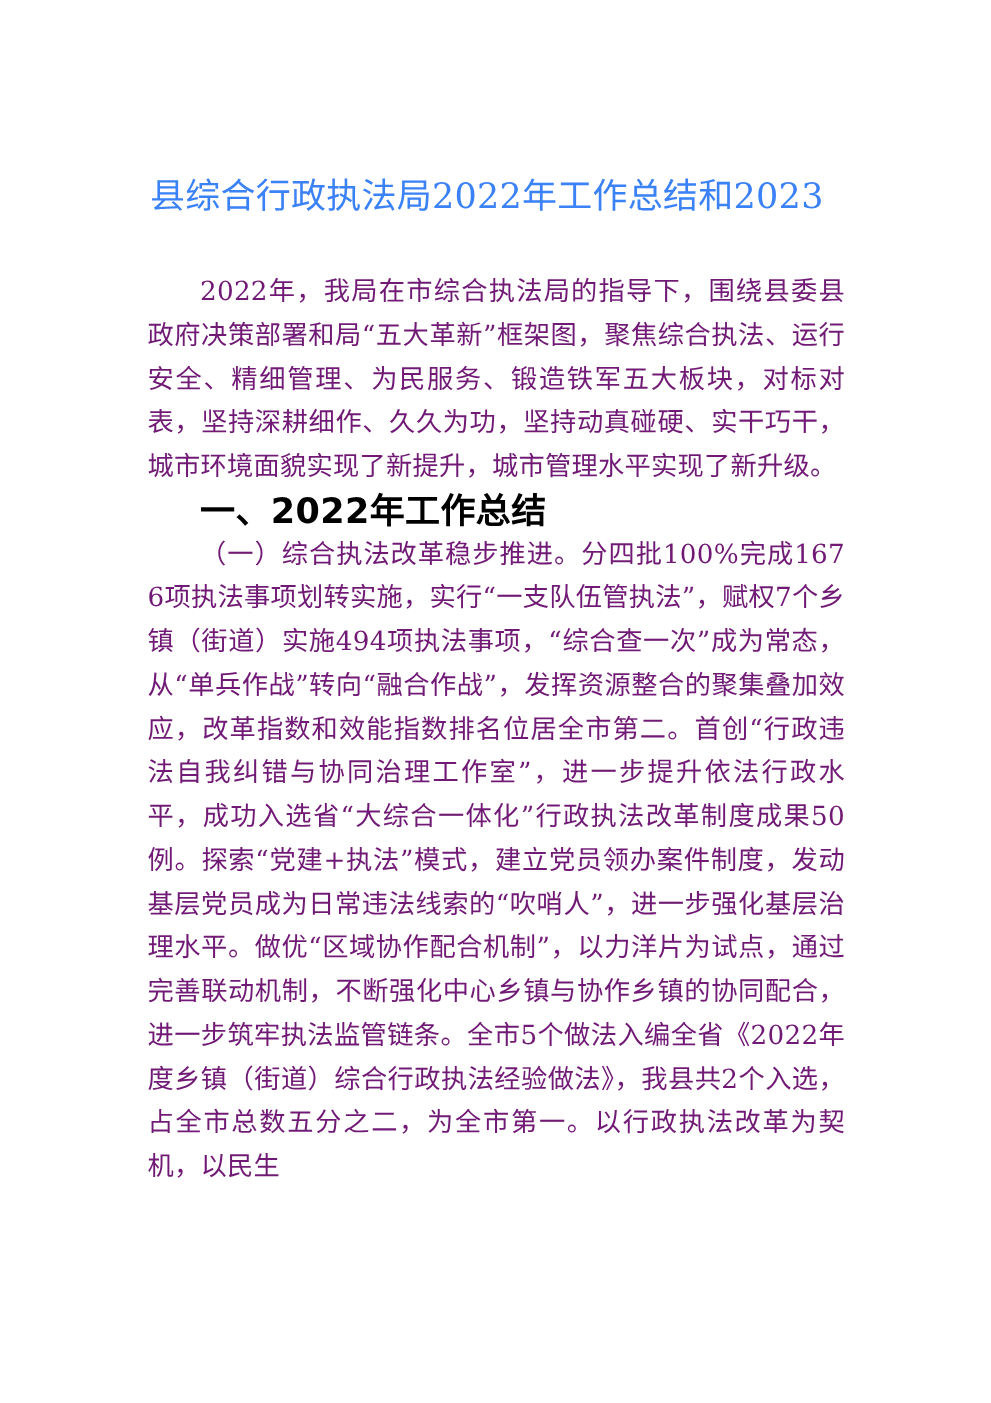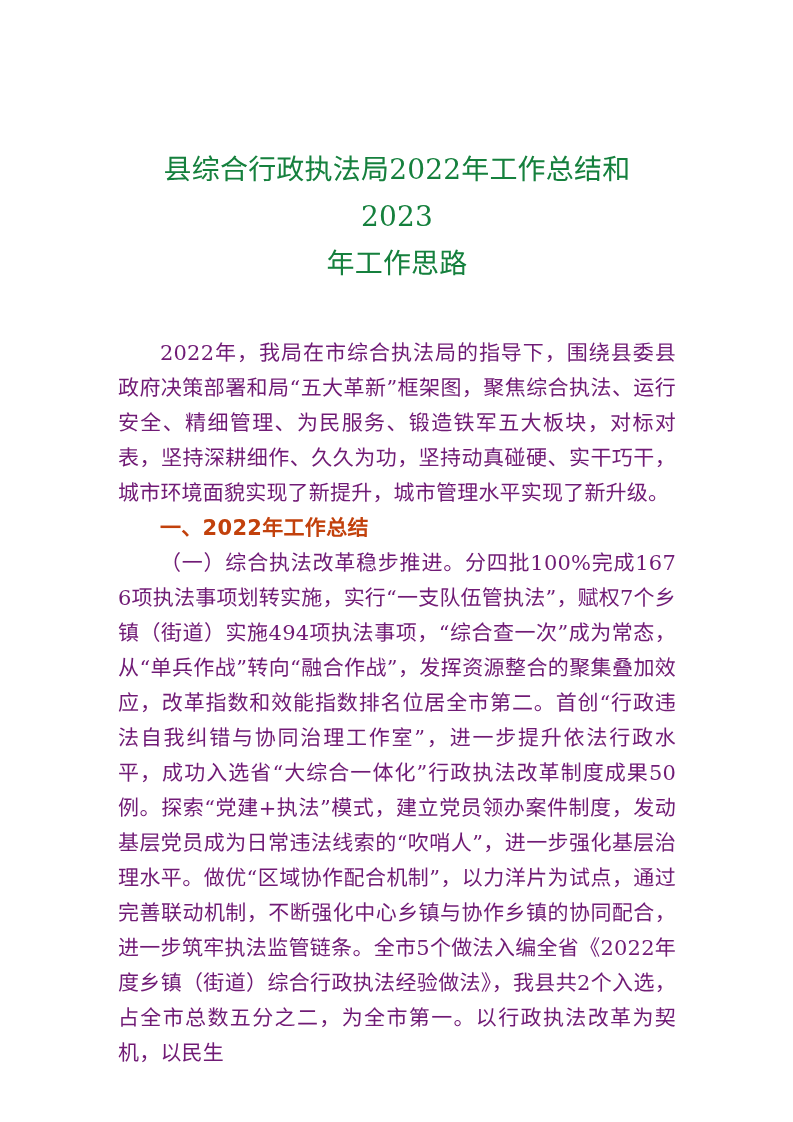--- a/index.html
+++ b/index.html
@@ -22,35 +22,35 @@
     left: 118px;
     top: 0;
     width: 558px;
   }
 
   
   .doc-title {
     font-family: "DejaVu Serif", "Liberation Serif", serif;
     font-size: 28px;
     line-height: 47px;
-    color: #15803d;
-    text-align: center;
+    color: #3b82f6;
+    text-align: left;
     font-weight: normal;
-    margin: 15px;
+    margin: 2px;
     padding-top: 131px;
     letter-spacing: 0.2px;
   }
 
   
   .section-heading {
     font-family: "DejaVu Sans", "Liberation Sans", sans-serif;
-    font-size: 21px;
+    font-size: 28px;
     line-height: 35px;
     font-weight: bold;
-    color: #c2410c;
+    color: #000000;
     margin: 0;
     text-indent: 42px;
     letter-spacing: 0.3px;
   }
 
   
   .body-para {
     font-family: "DejaVu Serif", "Liberation Serif", serif;
     font-size: 21px;
     line-height: 35px;
@@ -65,21 +65,21 @@
   .para-lead {
     padding-top: 34px;
   }
 </style>
 </head>
 <body>
 
 <div class="page">
   <div class="content">
 
-    <h1 class="doc-title"><span>县综合行政执法局2022年工作总结和2023</span><br><span>年工作思路</span></h1>
+    <h1 class="doc-title"><span>县综合行政执法局2022年工作总结和2023</span><br></h1>
 
     <p class="body-para para-lead">2022年，我局在市综合执法局的指导下，围绕县委县政府决策部署和局“五大革新”框架图，聚焦综合执法、运行安全、精细管理、为民服务、锻造铁军五大板块，对标对表，坚持深耕细作、久久为功，坚持动真碰硬、实干巧干，城市环境面貌实现了新提升，城市管理水平实现了新升级。</p>
 
     <h2 class="section-heading">一、2022年工作总结</h2>
 
     <p class="body-para">（一）综合执法改革稳步推进。分四批100%完成1676项执法事项划转实施，实行“一支队伍管执法”，赋权7个乡镇（街道）实施494项执法事项，“综合查一次”成为常态，从“单兵作战”转向“融合作战”，发挥资源整合的聚集叠加效应，改革指数和效能指数排名位居全市第二。首创“行政违法自我纠错与协同治理工作室”，进一步提升依法行政水平，成功入选省“大综合一体化”行政执法改革制度成果50例。探索“党建+执法”模式，建立党员领办案件制度，发动基层党员成为日常违法线索的“吹哨人”，进一步强化基层治理水平。做优“区域协作配合机制”，以力洋片为试点，通过完善联动机制，不断强化中心乡镇与协作乡镇的协同配合，进一步筑牢执法监管链条。全市5个做法入编全省《2022年度乡镇（街道）综合行政执法经验做法》，我县共2个入选，占全市总数五分之二，为全市第一。以行政执法改革为契机，以民生</p>
 
   </div>
 </div>
 

